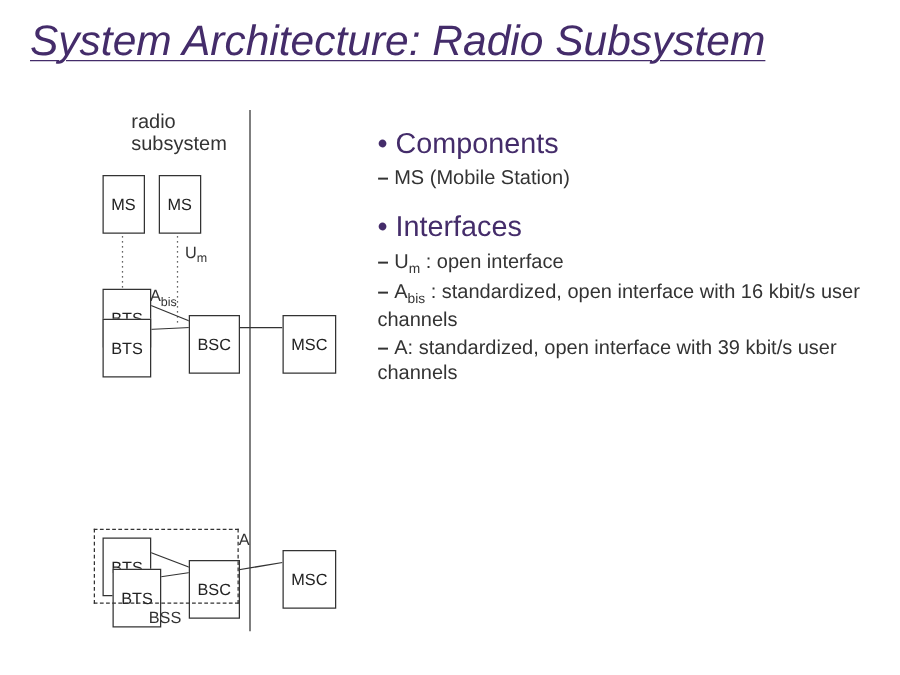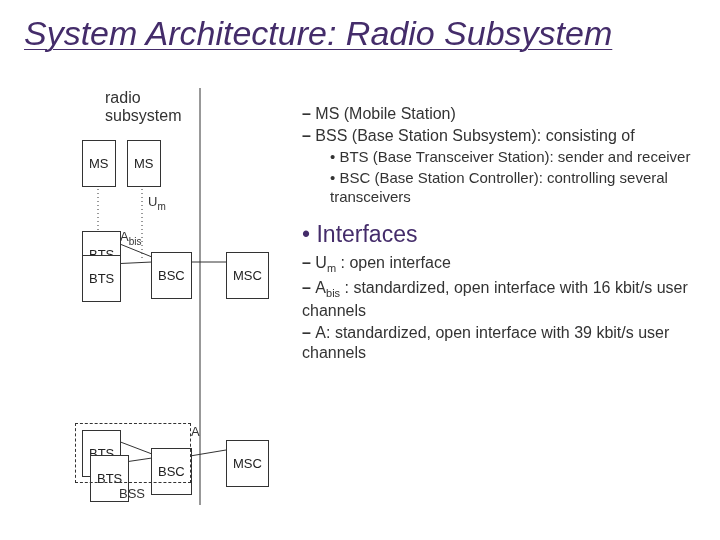--- a/index.html
+++ b/index.html
@@ -136,28 +136,23 @@
   <div class="box" style="left:151px; top:448px;">BSC</div>
 
   <div class="box" style="left:226px; top:440px;">MSC</div>
 
   <div class="bss" style="left:75px; top:423px; width:116px; height:60px;"></div>
   <div class="bss-label" style="left:108px; top:486px;">BSS</div>
 
   <div class="bullets">
     <ul class="lvl1">
       <li>
+        <span class="b1">Components</span>
         <ul class="lvl2">
           <li>MS (Mobile Station)</li>
-          <li><span>BSS (Base Station Subsystem): consisting of</span>
-            <ul class="lvl3">
-              <li>BTS (Base Transceiver Station): sender and receiver</li>
-              <li>BSC (Base Station Controller): controlling several transceivers</li>
-            </ul>
-          </li>
         </ul>
       </li>
       <li>
         <span class="b1">Interfaces</span>
         <ul class="lvl2">
           <li><span>U</span><sub>m</sub><span> : open interface</span></li>
           <li><span>A</span><sub>bis</sub><span> : standardized, open interface with 16 kbit/s user channels</span></li>
           <li>A: standardized, open interface with 39 kbit/s user channels</li>
         </ul>
       </li>

